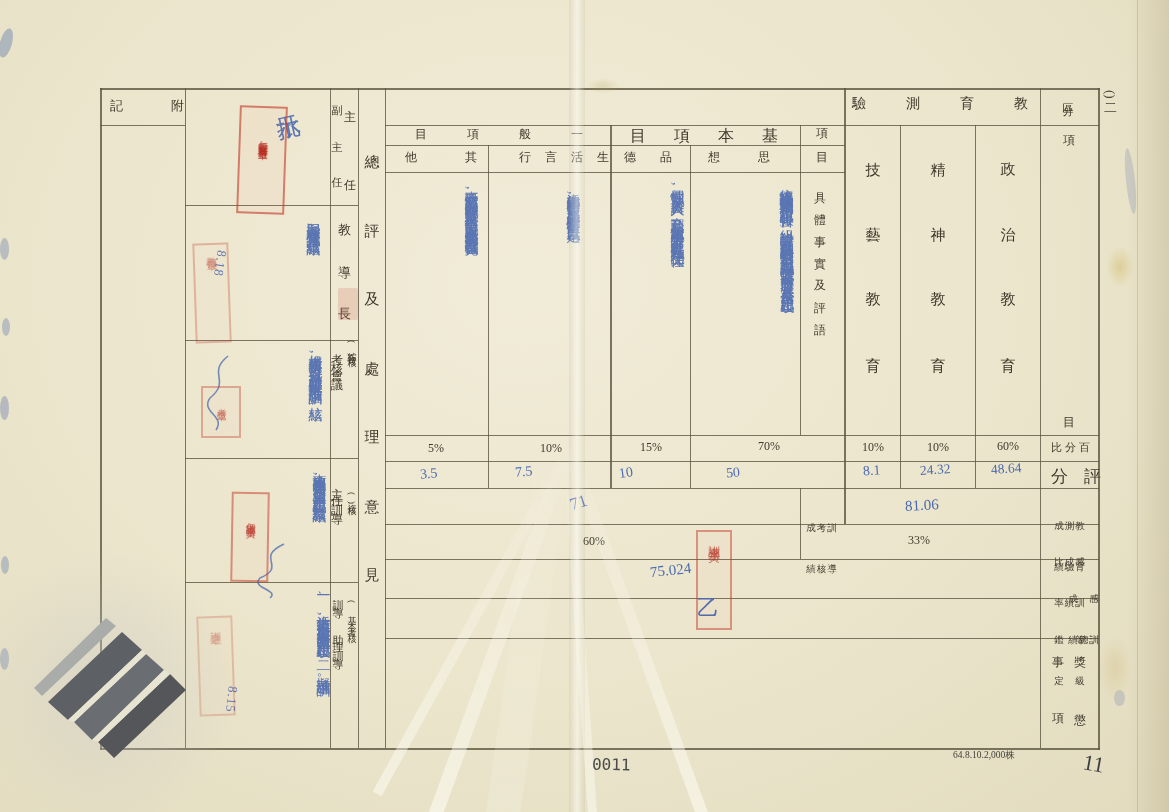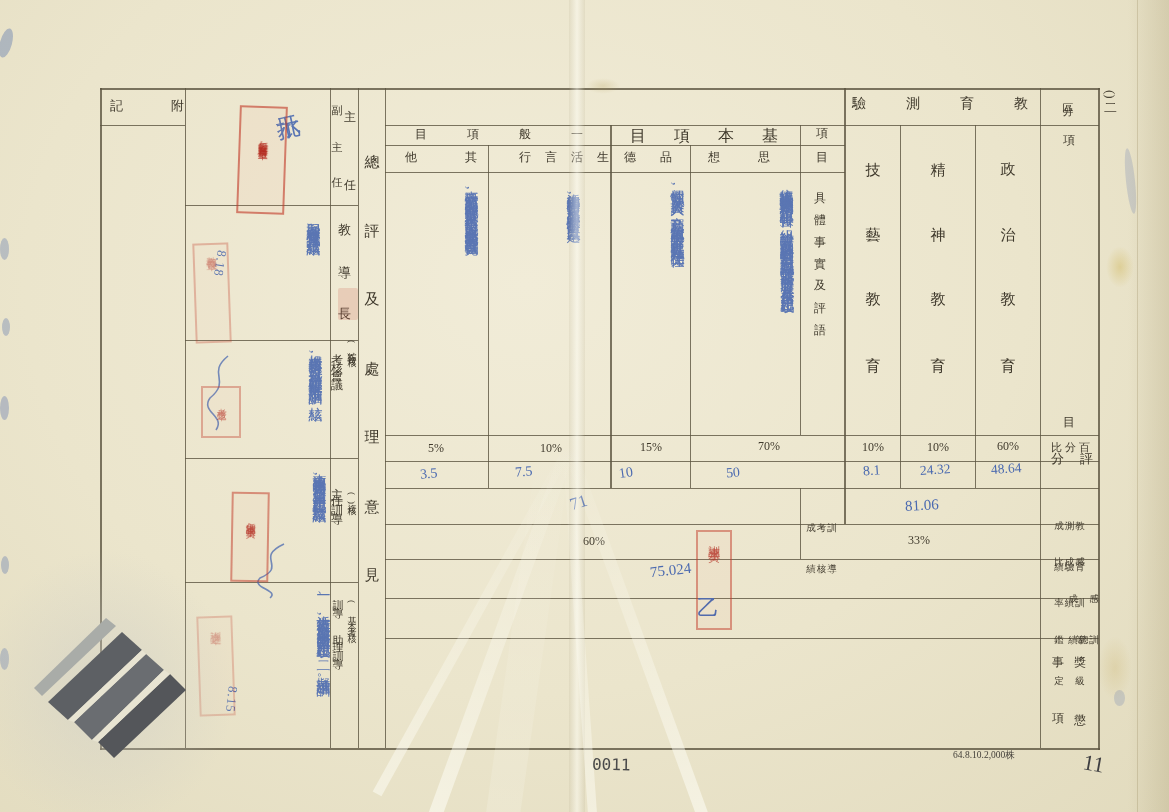--- a/index.html
+++ b/index.html
@@ -81,21 +81,21 @@
   <div class="t v" style="left:331px;top:96px;font-size:11px;letter-spacing:36px;">副主任</div>
   <div class="t v" style="left:338px;top:213px;font-size:13px;letter-spacing:42px;">教導長</div>
   <div class="t v" style="left:331px;top:344px;font-size:12px;letter-spacing:8px;">考核會議</div>
   <div class="t v" style="left:347px;top:340px;font-size:9px;letter-spacing:2px;">(綜合複核)</div>
   <div class="t v" style="left:331px;top:478px;font-size:12px;letter-spacing:8px;">主任訓導</div>
   <div class="t v" style="left:347px;top:492px;font-size:9px;letter-spacing:2px;">(複核)</div>
   <div class="t v" style="left:332px;top:590px;font-size:11px;letter-spacing:8px;">訓導、助理訓導</div>
   <div class="t v" style="left:347px;top:600px;font-size:9px;letter-spacing:6px;">(基本考核)</div>
 
   <div class="t" style="left:1051px;top:442px;font-size:11px;letter-spacing:3px;">比分百</div>
-  <div class="t" style="left:1051px;top:452px;font-size:13px;letter-spacing:16px;">分評</div>
+  <div class="t" style="left:1051px;top:468px;font-size:17px;letter-spacing:16px;">分評</div>
   <div class="lbl2" style="left:800px;top:494px;width:44px;">
     <div>成考訓</div>
     <div>績核導</div>
   </div>
   <div class="lbl2" style="left:1043px;top:492px;width:54px;">
     <div>成測教</div>
     <div>績驗育</div>
   </div>
   <div class="lbl2" style="left:1043px;top:528px;width:54px;">
     <div>比成感</div>

